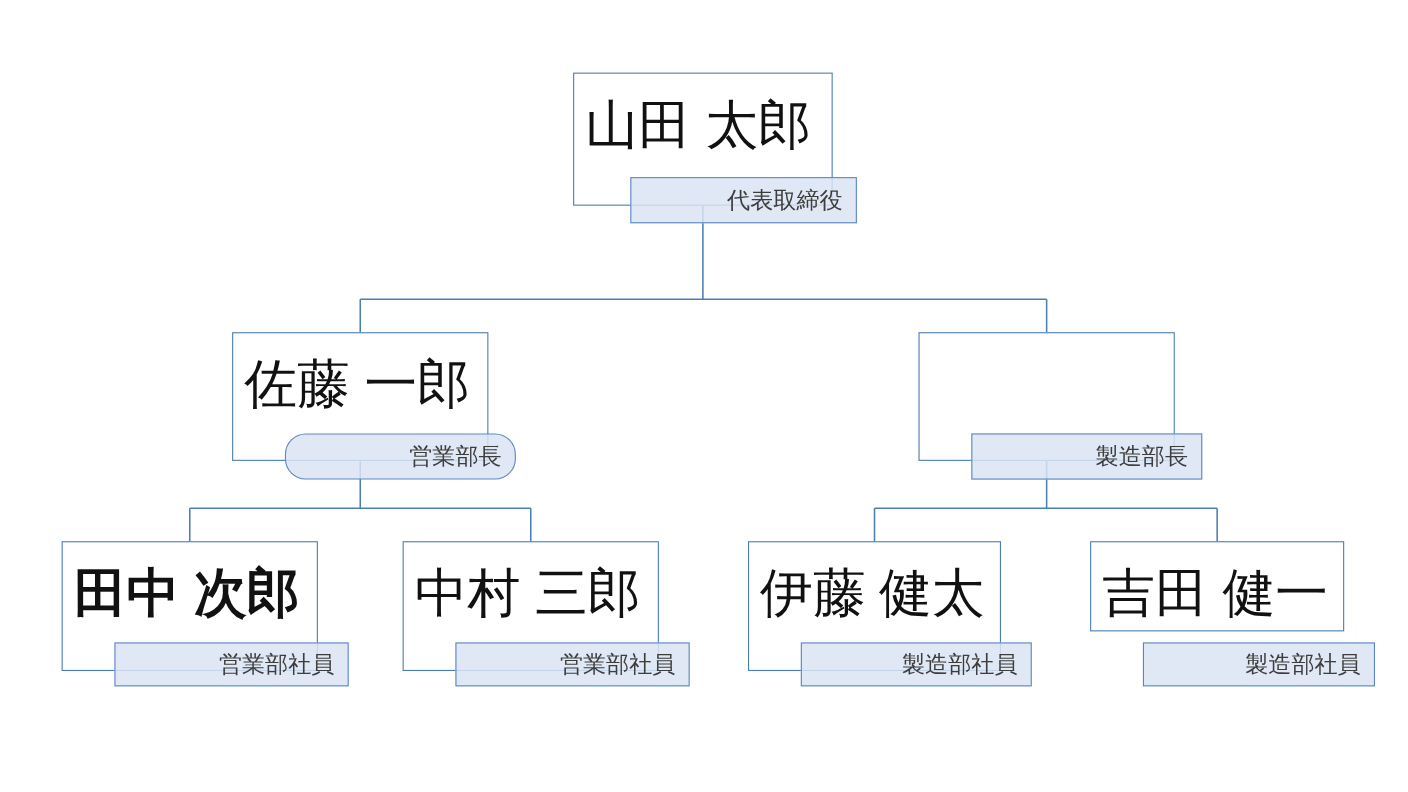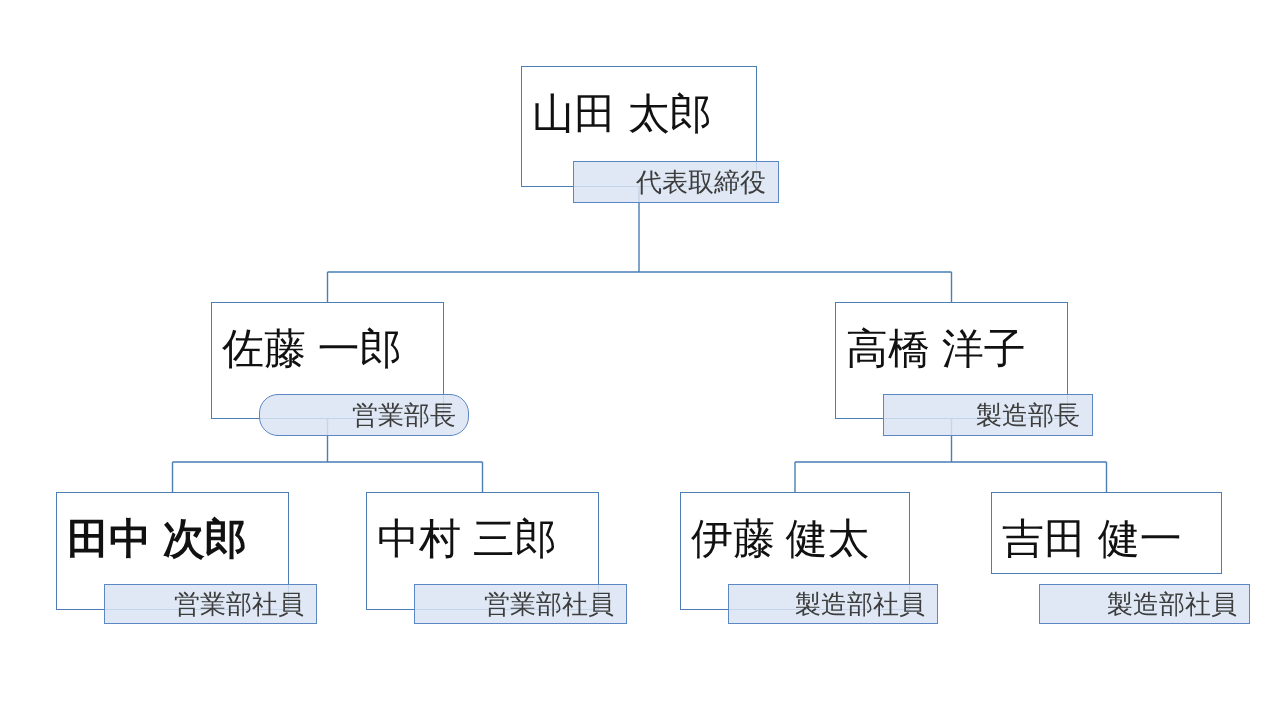--- a/index.html
+++ b/index.html
@@ -29,38 +29,38 @@
     
   }
 
   .node .name {
     position: absolute;
     left: 10px;
     right: 4px;
     top: 0;
     display: flex;
     align-items: center;
-    font-size: 42px;
+    font-size: 48px;
     letter-spacing: 0px;
     color: #111111;
     white-space: nowrap;
     overflow: visible;
   }
 
   .node .title-bar {
     position: absolute;
     z-index: 5;
     background: rgba(217, 228, 242, 0.85);
     border: 1.4px solid #5b87c5;
     box-sizing: border-box;
     display: flex;
     align-items: center;
     justify-content: flex-end;
     padding-right: 12px;
-    font-size: 26px;
+    font-size: 21px;
     color: #3d3d3d;
     white-space: nowrap;
   }
 </style>
 </head>
 <body>
 
 <div class="canvas">
 
   <div class="node" style="left:521px; top:66px; width:236px; height:121px;">
@@ -71,21 +71,20 @@
   </div>
 
   <div class="node" style="left:211px; top:302px; width:233px; height:117px;padding-left:16px;">
     <div class="name" style="height:91px;">佐藤 一郎</div>
     <div class="title-bar" style="left:47px; top:91px; width:210px; height:42px;border-radius:19px;">
       <span>営業部長</span>
     </div>
   </div>
 
   <div class="node" style="left:835px; top:302px; width:233px; height:117px;">
-    <div class="name" style="height:91px;">高橋 洋子</div>
     <div class="title-bar" style="left:47px; top:91px; width:210px; height:42px;text-align:right;">
       <span>製造部長</span>
     </div>
   </div>
 
   <div class="node" style="left:56px; top:492px; width:233px; height:118px;">
     <div class="name" style="height:91px;font-weight:bold;">田中 次郎</div>
     <div class="title-bar" style="left:47px; top:91px; width:213px; height:40px;">
       <span>営業部社員</span>
     </div>

